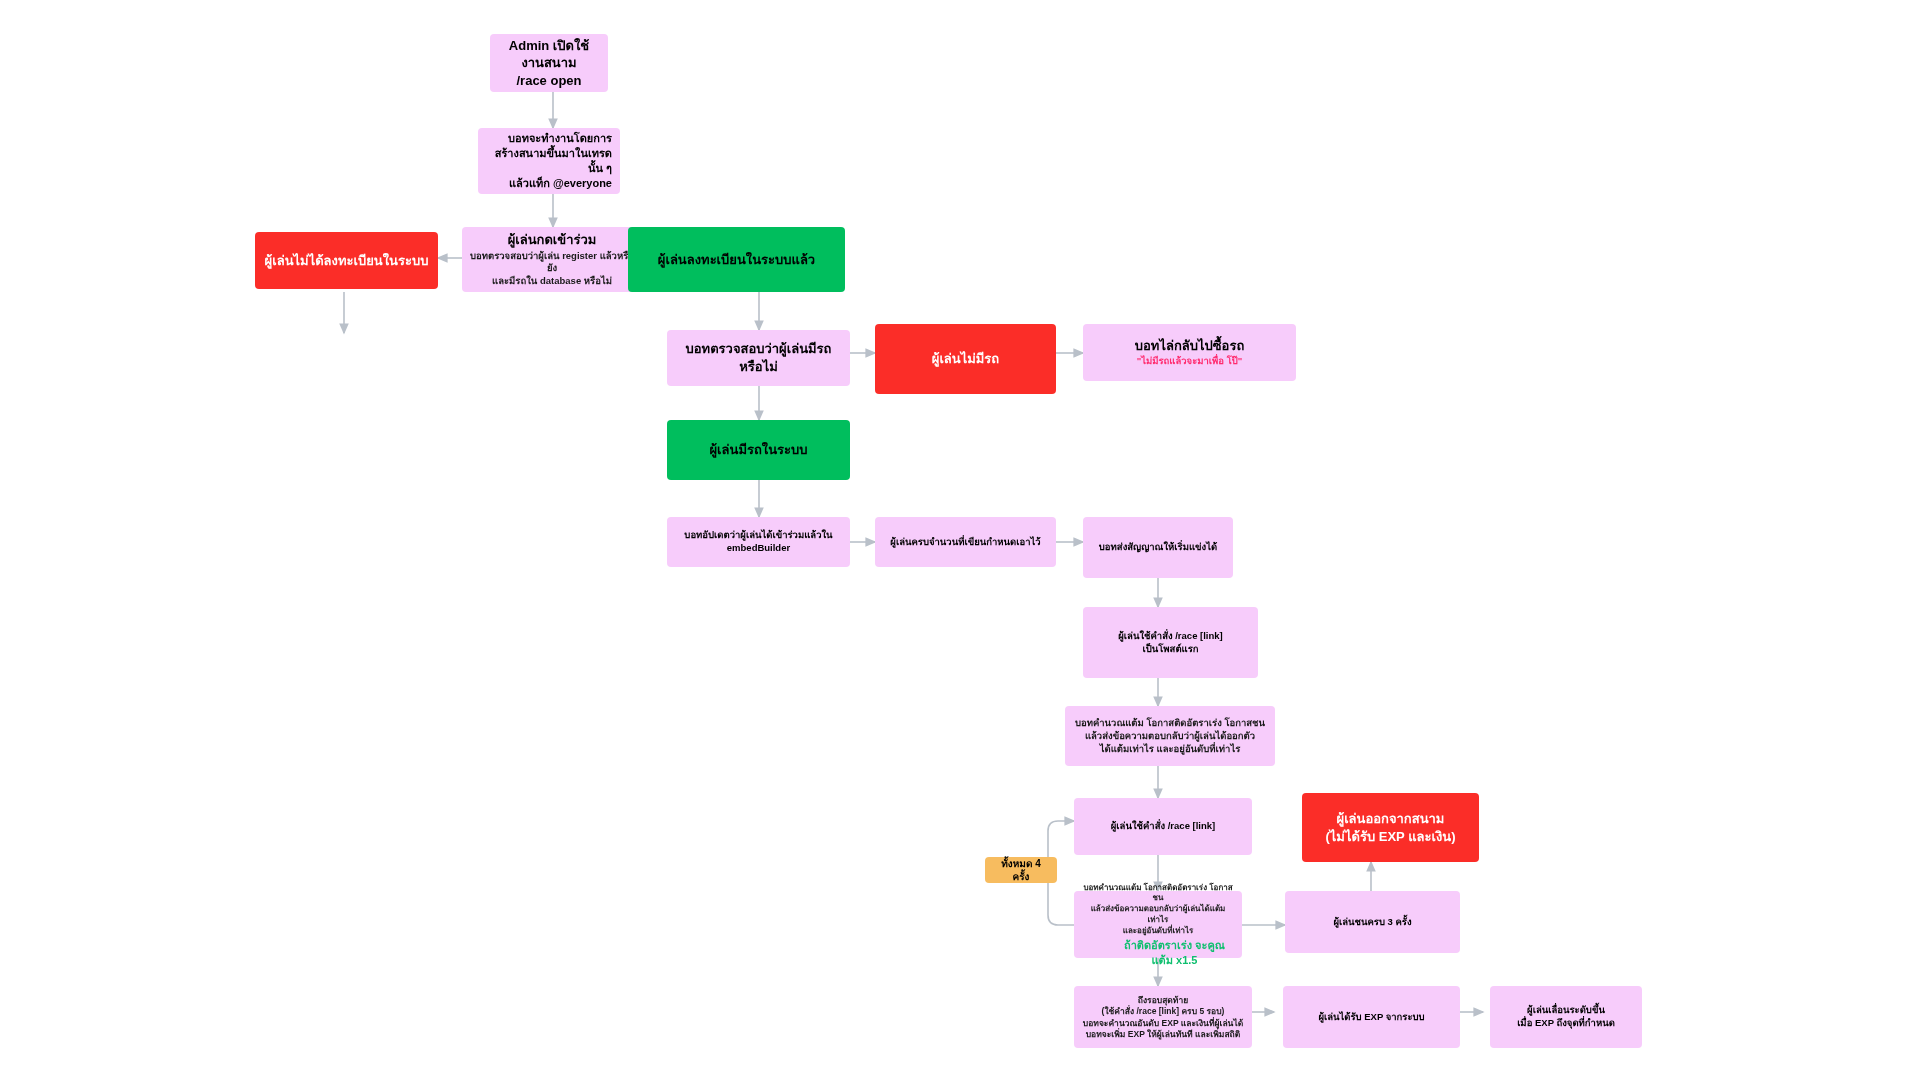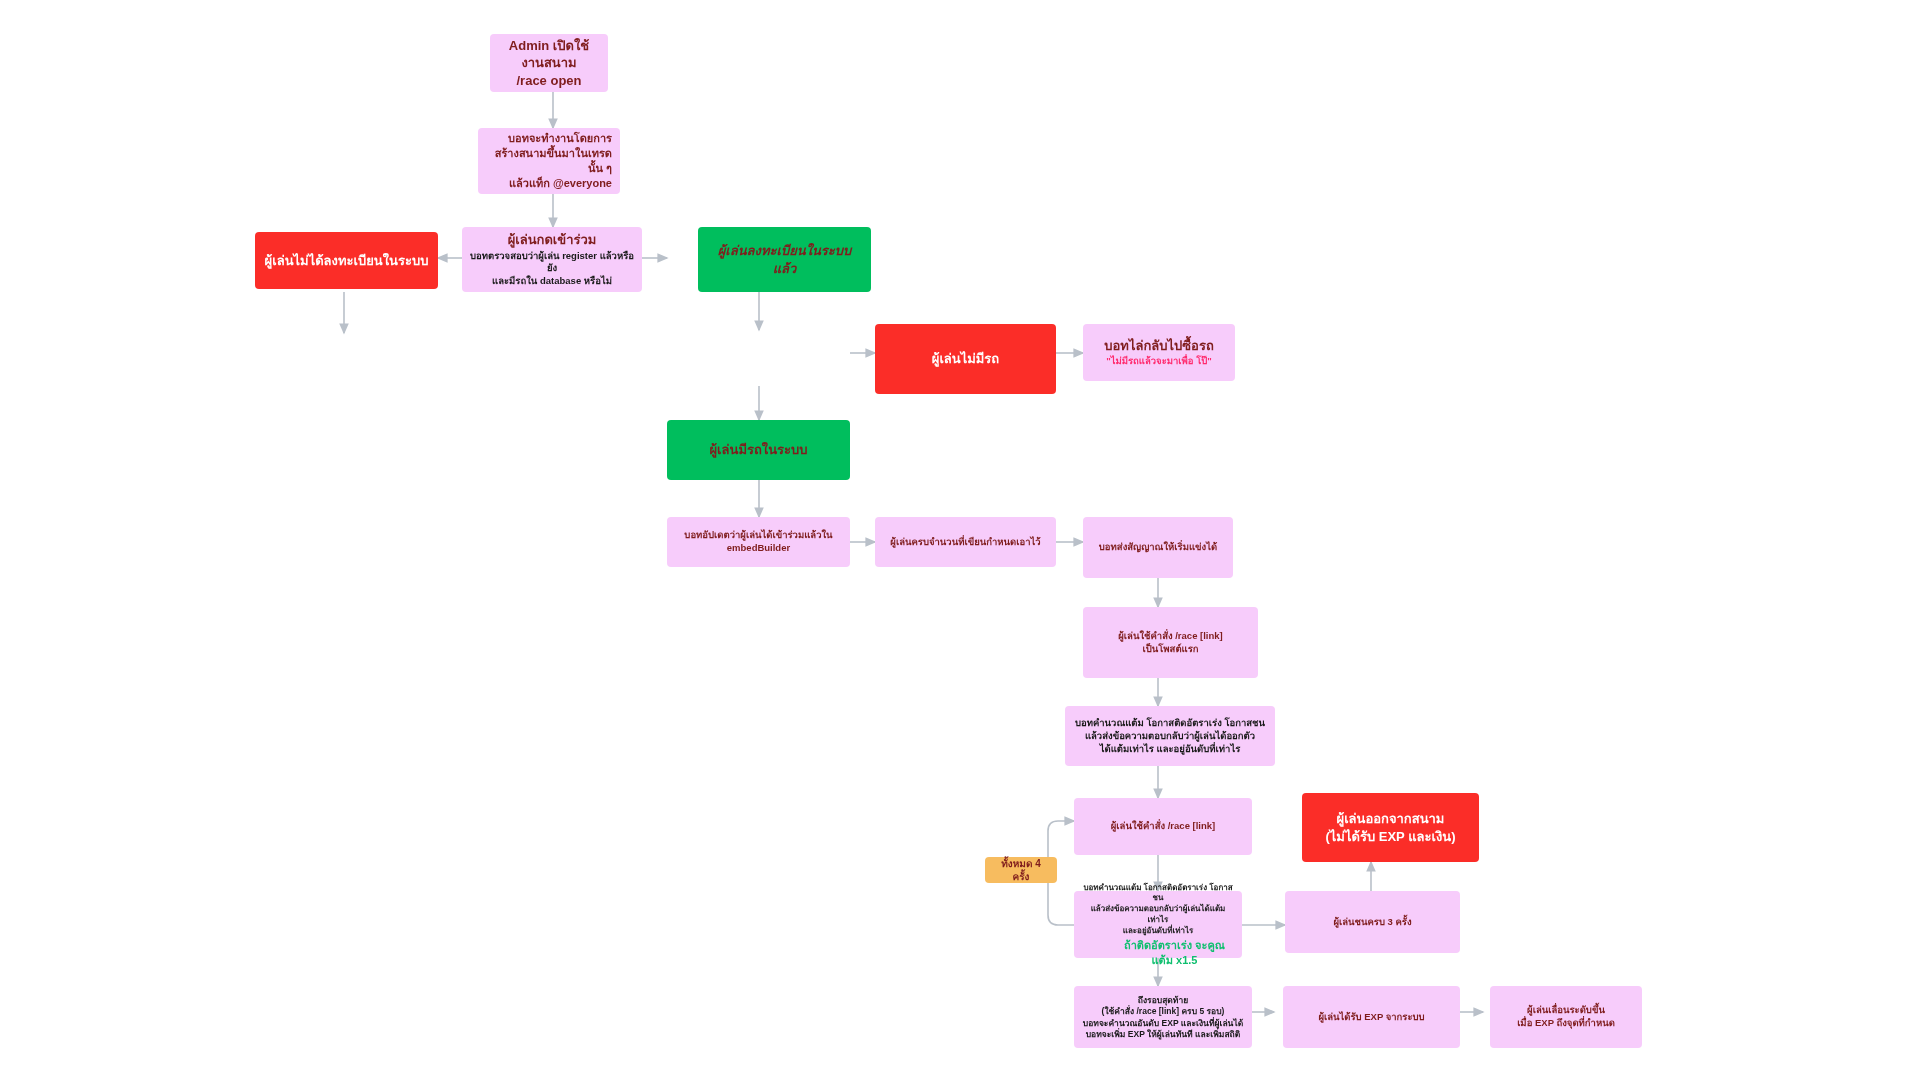--- a/index.html
+++ b/index.html
@@ -36,21 +36,21 @@
   }
 
   .node.pink   { background: #f7ccfb; }
   .node.red    { background: #fb2d28; }
   .node.green  { background: #00be5d; }
   .node.orange { background: #f7bc5f; }
 
   .node .title {
     font-weight: bold;
     font-size: 13px;
-    color: #7f1d1d;
+    color: #000000;
     white-space: pre-line;
   }
   .node .sub {
     font-weight: bold;
     font-size: 9.5px;
     color: #1a1a1a;
     margin-top: 1px;
     white-space: pre-line;
   }
   .node .accent {
@@ -154,30 +154,33 @@
     <div class="title">ผู้เล่นกดเข้าร่วม</div>
     <div class="sub">บอทตรวจสอบว่าผู้เล่น register แล้วหรือยัง
 และมีรถใน database หรือไม่</div>
   </div>
 
   <div class="node red" style="left:255px; top:232px; width:183px; height:57px;">
     <div class="title">ผู้เล่นไม่ได้ลงทะเบียนในระบบ</div>
   </div>
 
 
-  <div class="node green" style="left:698px; top:227px; width:173px; height:65px;font-style:italic;">
+  <div class="node green" style="left:628px; top:227px; width:217px; height:65px;">
     <div class="title">ผู้เล่นลงทะเบียนในระบบแล้ว</div>
   </div>
 
+  <div class="node pink" style="left:667px; top:330px; width:183px; height:56px;">
+    <div class="title">บอทตรวจสอบว่าผู้เล่นมีรถหรือไม่</div>
+  </div>
 
   <div class="node red" style="left:875px; top:324px; width:181px; height:70px;">
     <div class="title">ผู้เล่นไม่มีรถ</div>
   </div>
 
-  <div class="node pink" style="left:1083px; top:324px; width:152px; height:57px;">
+  <div class="node pink" style="left:1083px; top:324px; width:213px; height:57px;">
     <div class="title">บอทไล่กลับไปซื้อรถ</div>
     <div class="accent" style="color:#ff2b6e;">"ไม่มีรถแล้วจะมาเพื่อ โป๊"</div>
   </div>
 
   <div class="node green" style="left:667px; top:420px; width:183px; height:60px;">
     <div class="title">ผู้เล่นมีรถในระบบ</div>
   </div>
 
   <div class="node pink tiny" style="left:667px; top:517px; width:183px; height:50px;">
     <div class="title">บอทอัปเดตว่าผู้เล่นได้เข้าร่วมแล้วใน

